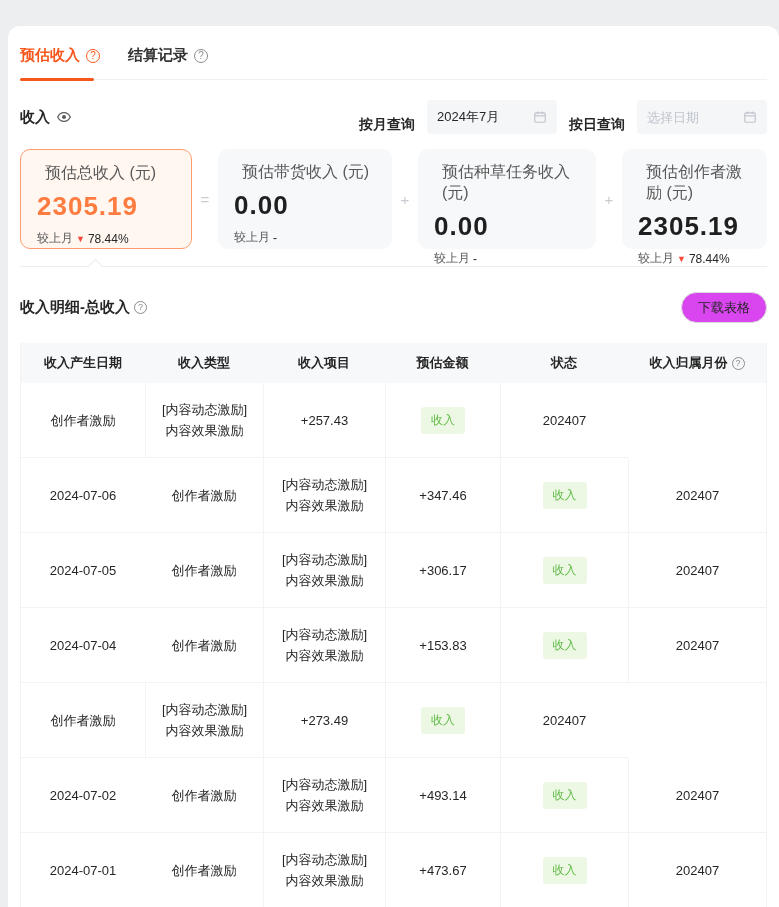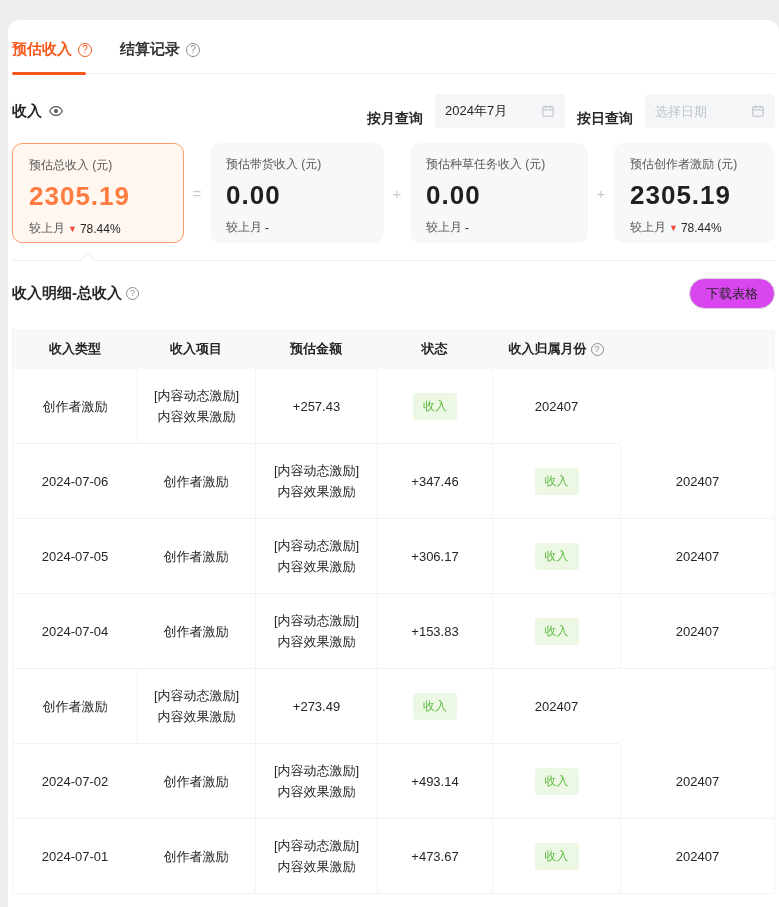--- a/index.html
+++ b/index.html
@@ -1,19 +1,19 @@
 <!DOCTYPE html>
 <html><head>
 <meta charset="utf-8">
 <style>
   * { box-sizing: border-box; margin: 0; padding: 0; }
   html,body { width:779px; height:907px; overflow:hidden;
     font-family:"Liberation Sans","DejaVu Sans",sans-serif; background:#eceef0; }
-  .panel { position:absolute; left:8px; top:20px; width:771px; bottom:0;
-    background:#fff; border-radius:12px 12px 0 0; padding:0 4px; }
+  .panel { position:absolute; left:8px; top:26px; width:771px; bottom:0;
+    background:#fff; border-radius:12px 12px 0 0; padding:0 12px; }
 
   
   .tabs { display:flex; gap:28px; padding-top:20px; border-bottom:1px solid #f0f0f2; align-items:flex-end; }
   .tab { position:relative; padding:0 0 14px 0; font-size:15px; font-weight:700; color:#333;
     display:flex; align-items:center; gap:6px; cursor:pointer; }
   .tab.active { color:#f7571c; }
   .tab.active::after { content:""; position:absolute; left:0; bottom:-2px; width:74px; height:3px;
     background:#f7571c; border-radius:2px; }
   .help { display:inline-block; width:14px; height:14px; border:1px solid #8c8c8c; border-radius:50%;
     font-size:10px; line-height:12px; text-align:center; color:#8c8c8c; font-weight:400; }
@@ -27,36 +27,36 @@
   .date-box { display:flex; align-items:center; justify-content:space-between; width:130px; height:34px;
     background:#f5f6f8; border-radius:4px; padding:0 10px; }
   .date-box input { border:none; background:transparent; outline:none; width:92px;
     font-size:13px; color:#262626; font-family:inherit; }
   .date-box input::placeholder { color:#c0c4cc; }
 
   
   .cards { display:flex; align-items:center; margin-top:15px; }
   .card { height:100px; border-radius:10px; background:#f7f8fa; padding:13px 16px; flex:0 0 auto; }
   .card.highlight { background:#fff7f0; border:1px solid #ff9c6e; }
-  .card-label { font-size:12px; color:#595959; }
+  .card-label { font-size:16px; color:#595959;margin-left:8px; }
   .card-value { font-size:26px; font-weight:600; color:#1f1f1f; margin:7px 0 8px 0; letter-spacing:1px; }
   .card.highlight .card-value { color:#ff7c40; }
   .card-compare { font-size:12px; color:#595959; display:flex; align-items:center; gap:3px; }
   .down-arrow { color:#f5483b; font-size:9px; }
   .compare-value { color:#262626; }
   .op { width:26px; text-align:center; color:#c8ccd0; font-size:15px; flex:0 0 auto; }
   .card1 { width:172px; } .card2 { width:174px; } .card3 { width:178px; } .card4 { flex:1 1 auto; }
 
   
   .divider { position:relative; border-top:1px solid #ebedf0; margin-top:17px; }
   .caret { position:absolute; left:70px; top:-6px; width:11px; height:11px; background:#fff;
     border-left:1px solid #ebedf0; border-top:1px solid #ebedf0; transform:rotate(45deg); }
 
   
-  .detail-header { display:flex; justify-content:space-between; align-items:center; margin-top:17px; }
+  .detail-header { display:flex; justify-content:space-between; align-items:center; margin-top:25px; }
   .detail-title { font-size:15px; font-weight:600; color:#262626; display:flex; align-items:center; gap:4px; }
   .download-btn { background:#d946ef; border:1px solid #d9d9d9; border-radius:16px; height:31px; padding:0 16px;
     font-size:13px; color:#262626; font-family:inherit; cursor:pointer; }
 
   
   .table { margin-top:20px; border-left:1px solid #f2f3f5; border-right:1px solid #f2f3f5; }
   .thead, .trow { display:grid; grid-template-columns:124px 118px 122px 115px 128px 1fr; }
   .thead { background:#f7f8fa; height:40px; }
   .hcell { display:flex; align-items:center; justify-content:center; gap:4px;
     font-size:13px; font-weight:700; color:#262626; }
@@ -169,20 +169,21 @@
   <div class="detail-header">
     <div class="detail-title">
       <span>收入明细-总收入</span>
       <span class="help small">?</span>
     </div>
     <button class="download-btn">下载表格</button>
   </div>
 
   <div class="table">
     <div class="thead">
+      <div class="hcell">收入产生日期</div>
       <div class="hcell">收入类型</div>
       <div class="hcell">收入项目</div>
       <div class="hcell">预估金额</div>
       <div class="hcell">状态</div>
       <div class="hcell">
         <span>收入归属月份</span>
         <span class="help small">?</span>
       </div>
     </div>
 

